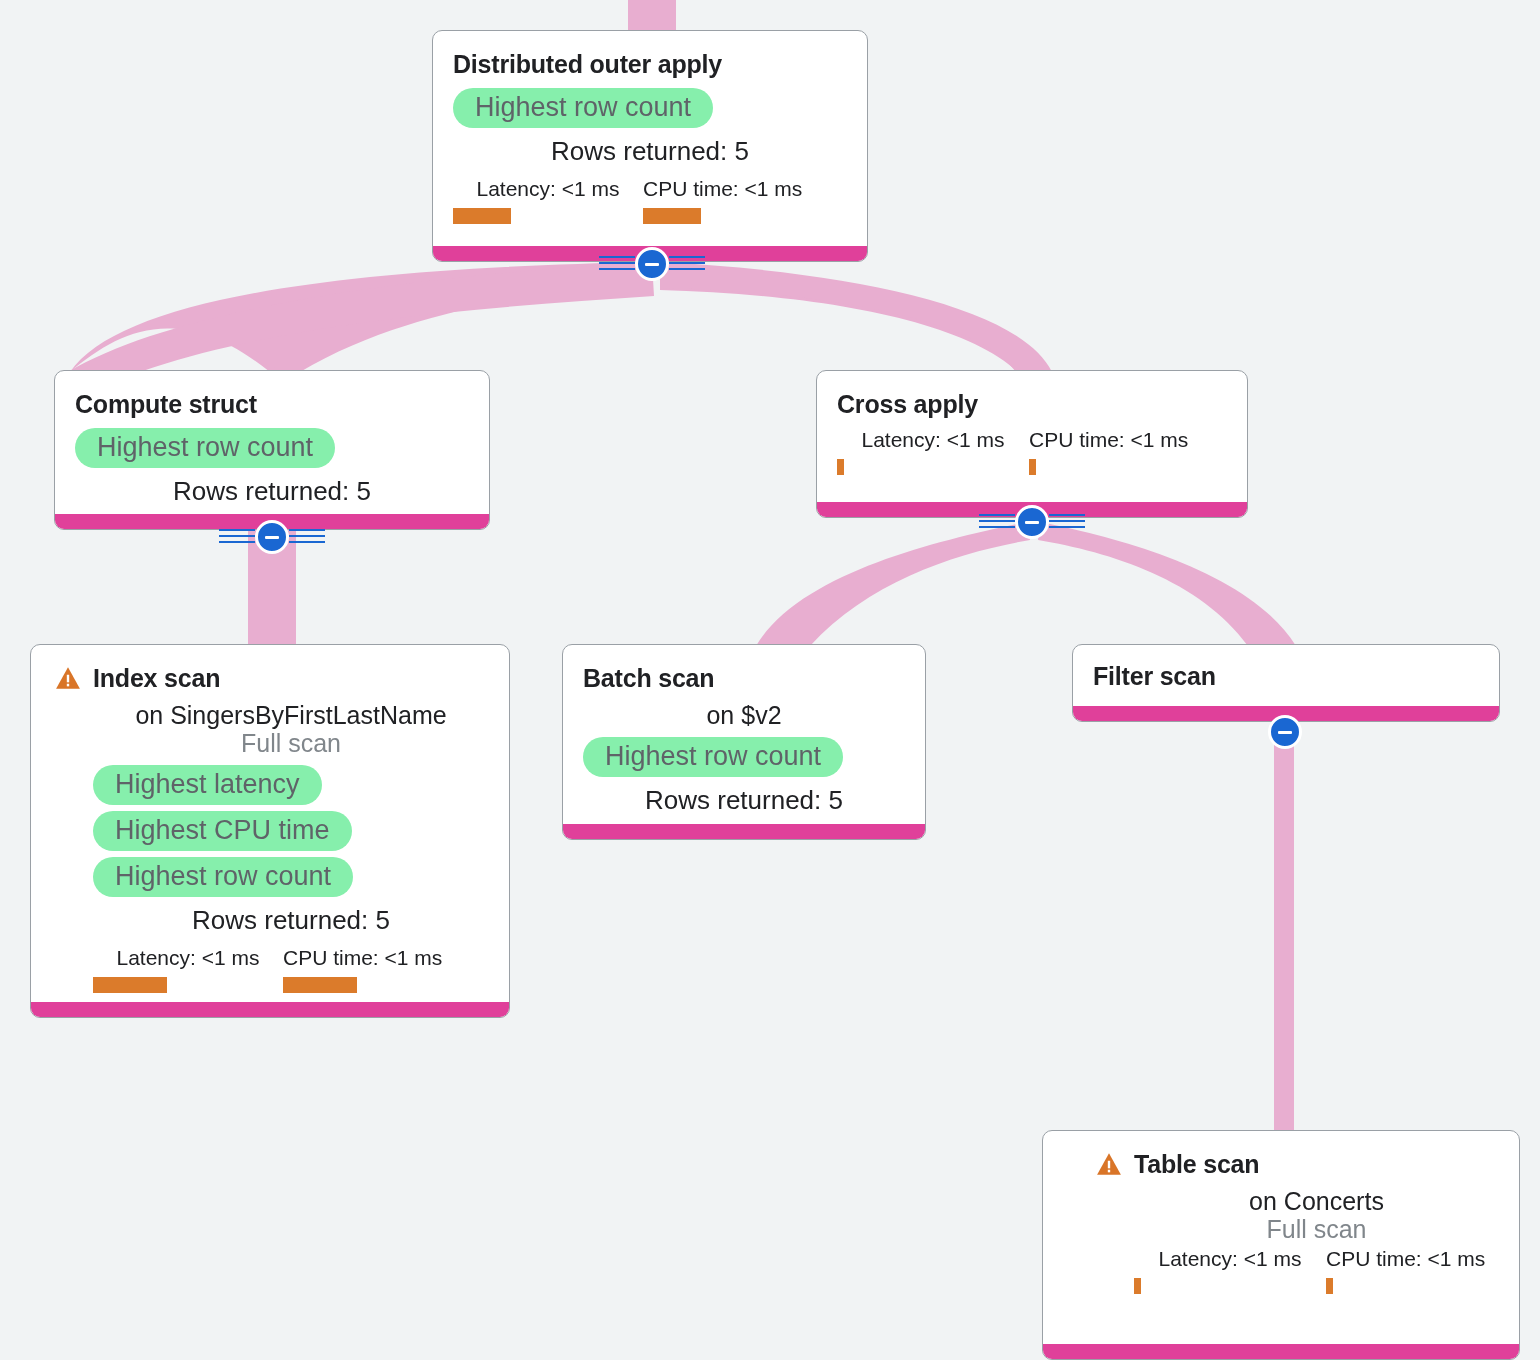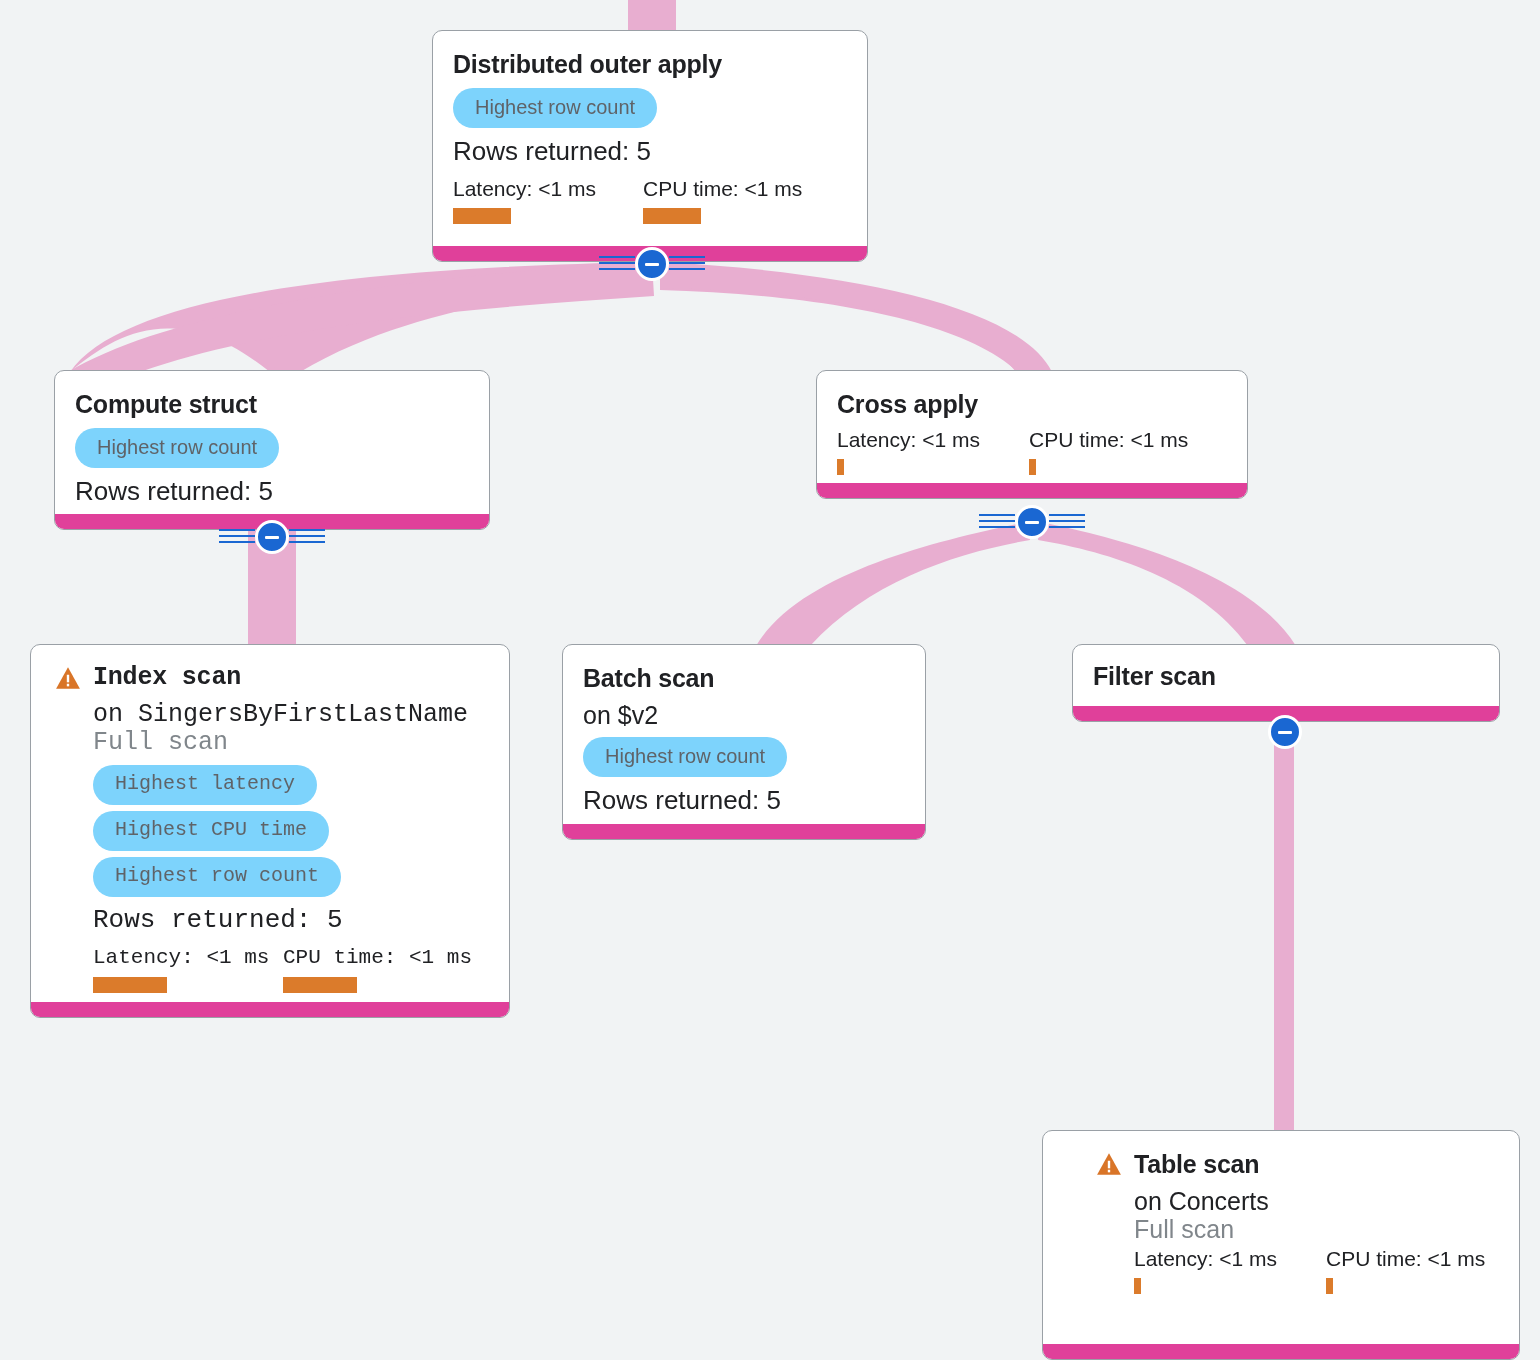--- a/index.html
+++ b/index.html
@@ -13,20 +13,21 @@
   #edges{position:absolute;left:0;top:0;width:1540px;height:1360px;}
 
   
   .node{
     position:absolute;
     background:#ffffff;
     border:1px solid #9aa0a6;
     border-radius:10px;
     box-sizing:border-box;
     overflow:hidden;
+    text-align:center;
   }
   .node-body{
     padding:18px 20px 14px 20px;
     box-sizing:border-box;
   }
   .node-title-row{
     display:flex;
     align-items:center;
     gap:12px;
   }
@@ -45,23 +46,23 @@
   .node-sub{
     font-size:25px;
     color:#202124;
     line-height:26px;
     margin-top:9px;
     white-space:nowrap;
   }
   .node-sub.muted{color:#80868b;margin-top:2px;}
   .badge{
     display:inline-block;
-    background:#7dd3fc;
+    background:#86efac;
     color:#5f6368;
-    font-size:20px;
+    font-size:27px;
     line-height:24px;
     padding:7px 22px 9px 22px;
     border-radius:22px;
     margin-top:9px;
     white-space:nowrap;
   }
   .badge-stack .badge{display:block;width:max-content;}
   .rows{
     font-size:26px;
     color:#202124;
@@ -234,21 +235,21 @@
         <i class="c"></i>
       </span>
     <span class="rail right">
         <i class="a"></i>
         <i class="b"></i>
         <i class="c"></i>
       </span>
     <span class="btn"></span>
   </div>
 
-  <div class="node" style="left:816px;top:370px;width:432px;height:129px;">
+  <div class="node" style="left:816px;top:370px;width:432px;height:148px;">
     <div class="node-body">
       <div class="node-title-row">
         <div class="node-title">Cross apply</div>
       </div>
       <div class="metrics" style="margin-top:8px;">
         <div class="metric" style="width:192px;">
           <div class="metric-label">Latency: &lt;1 ms</div>
           <div class="metric-bar" style="width:7px;"></div>
         </div>
         <div class="metric">
@@ -267,21 +268,21 @@
       </span>
     <span class="rail right">
         <i class="a"></i>
         <i class="b"></i>
         <i class="c"></i>
       </span>
     <span class="btn"></span>
   </div>
 
   <div class="node" style="left:30px;top:644px;width:480px;height:374px;">
-    <div class="node-body" style="padding-left:24px;font-family:Liberation Mono, monospace;">
+    <div class="node-body" style="padding-left:24px;">
       <div class="node-title-row">
         <svg class="warn-icon" viewBox="0 0 24 22">
           <path d="M12 1 L23 21 L1 21 Z" fill="#d97528"></path>
           <rect x="10.9" y="8" width="2.2" height="7" fill="#ffffff"></rect>
           <rect x="10.9" y="16.3" width="2.2" height="2.4" fill="#ffffff"></rect>
         </svg>
         <div class="node-title">Index scan</div>
       </div>
       <div style="margin-left:38px;">
         <div class="node-sub">on SingersByFirstLastName</div>

